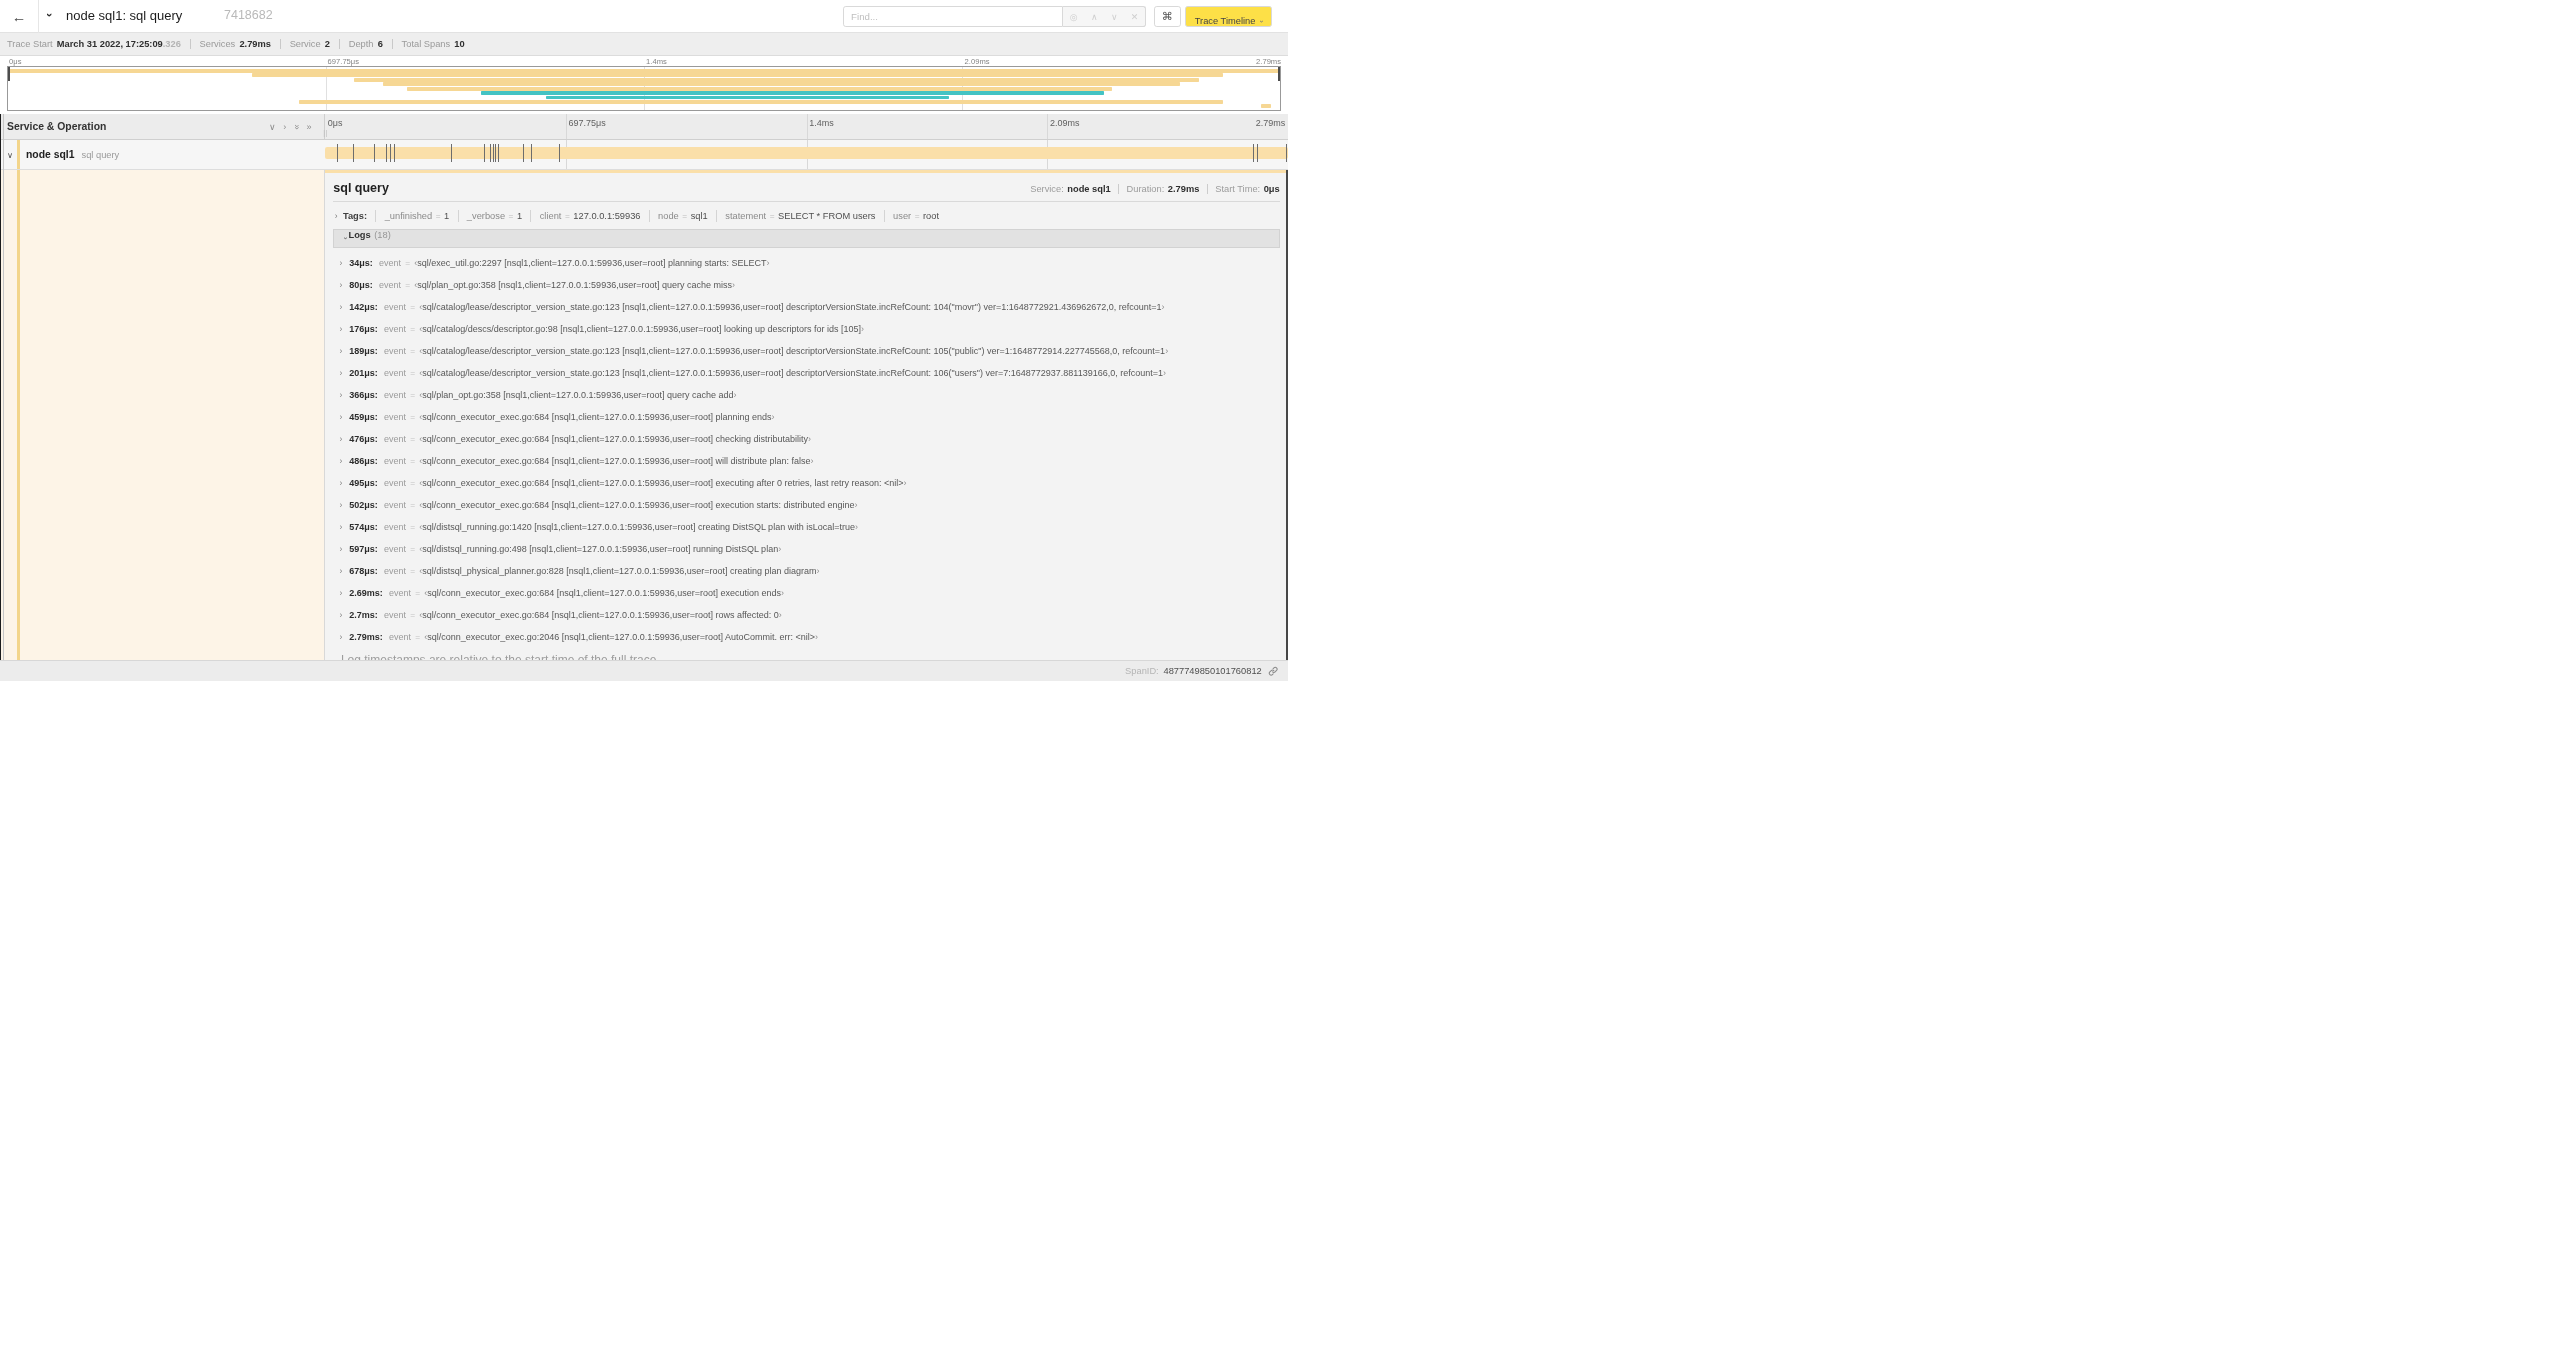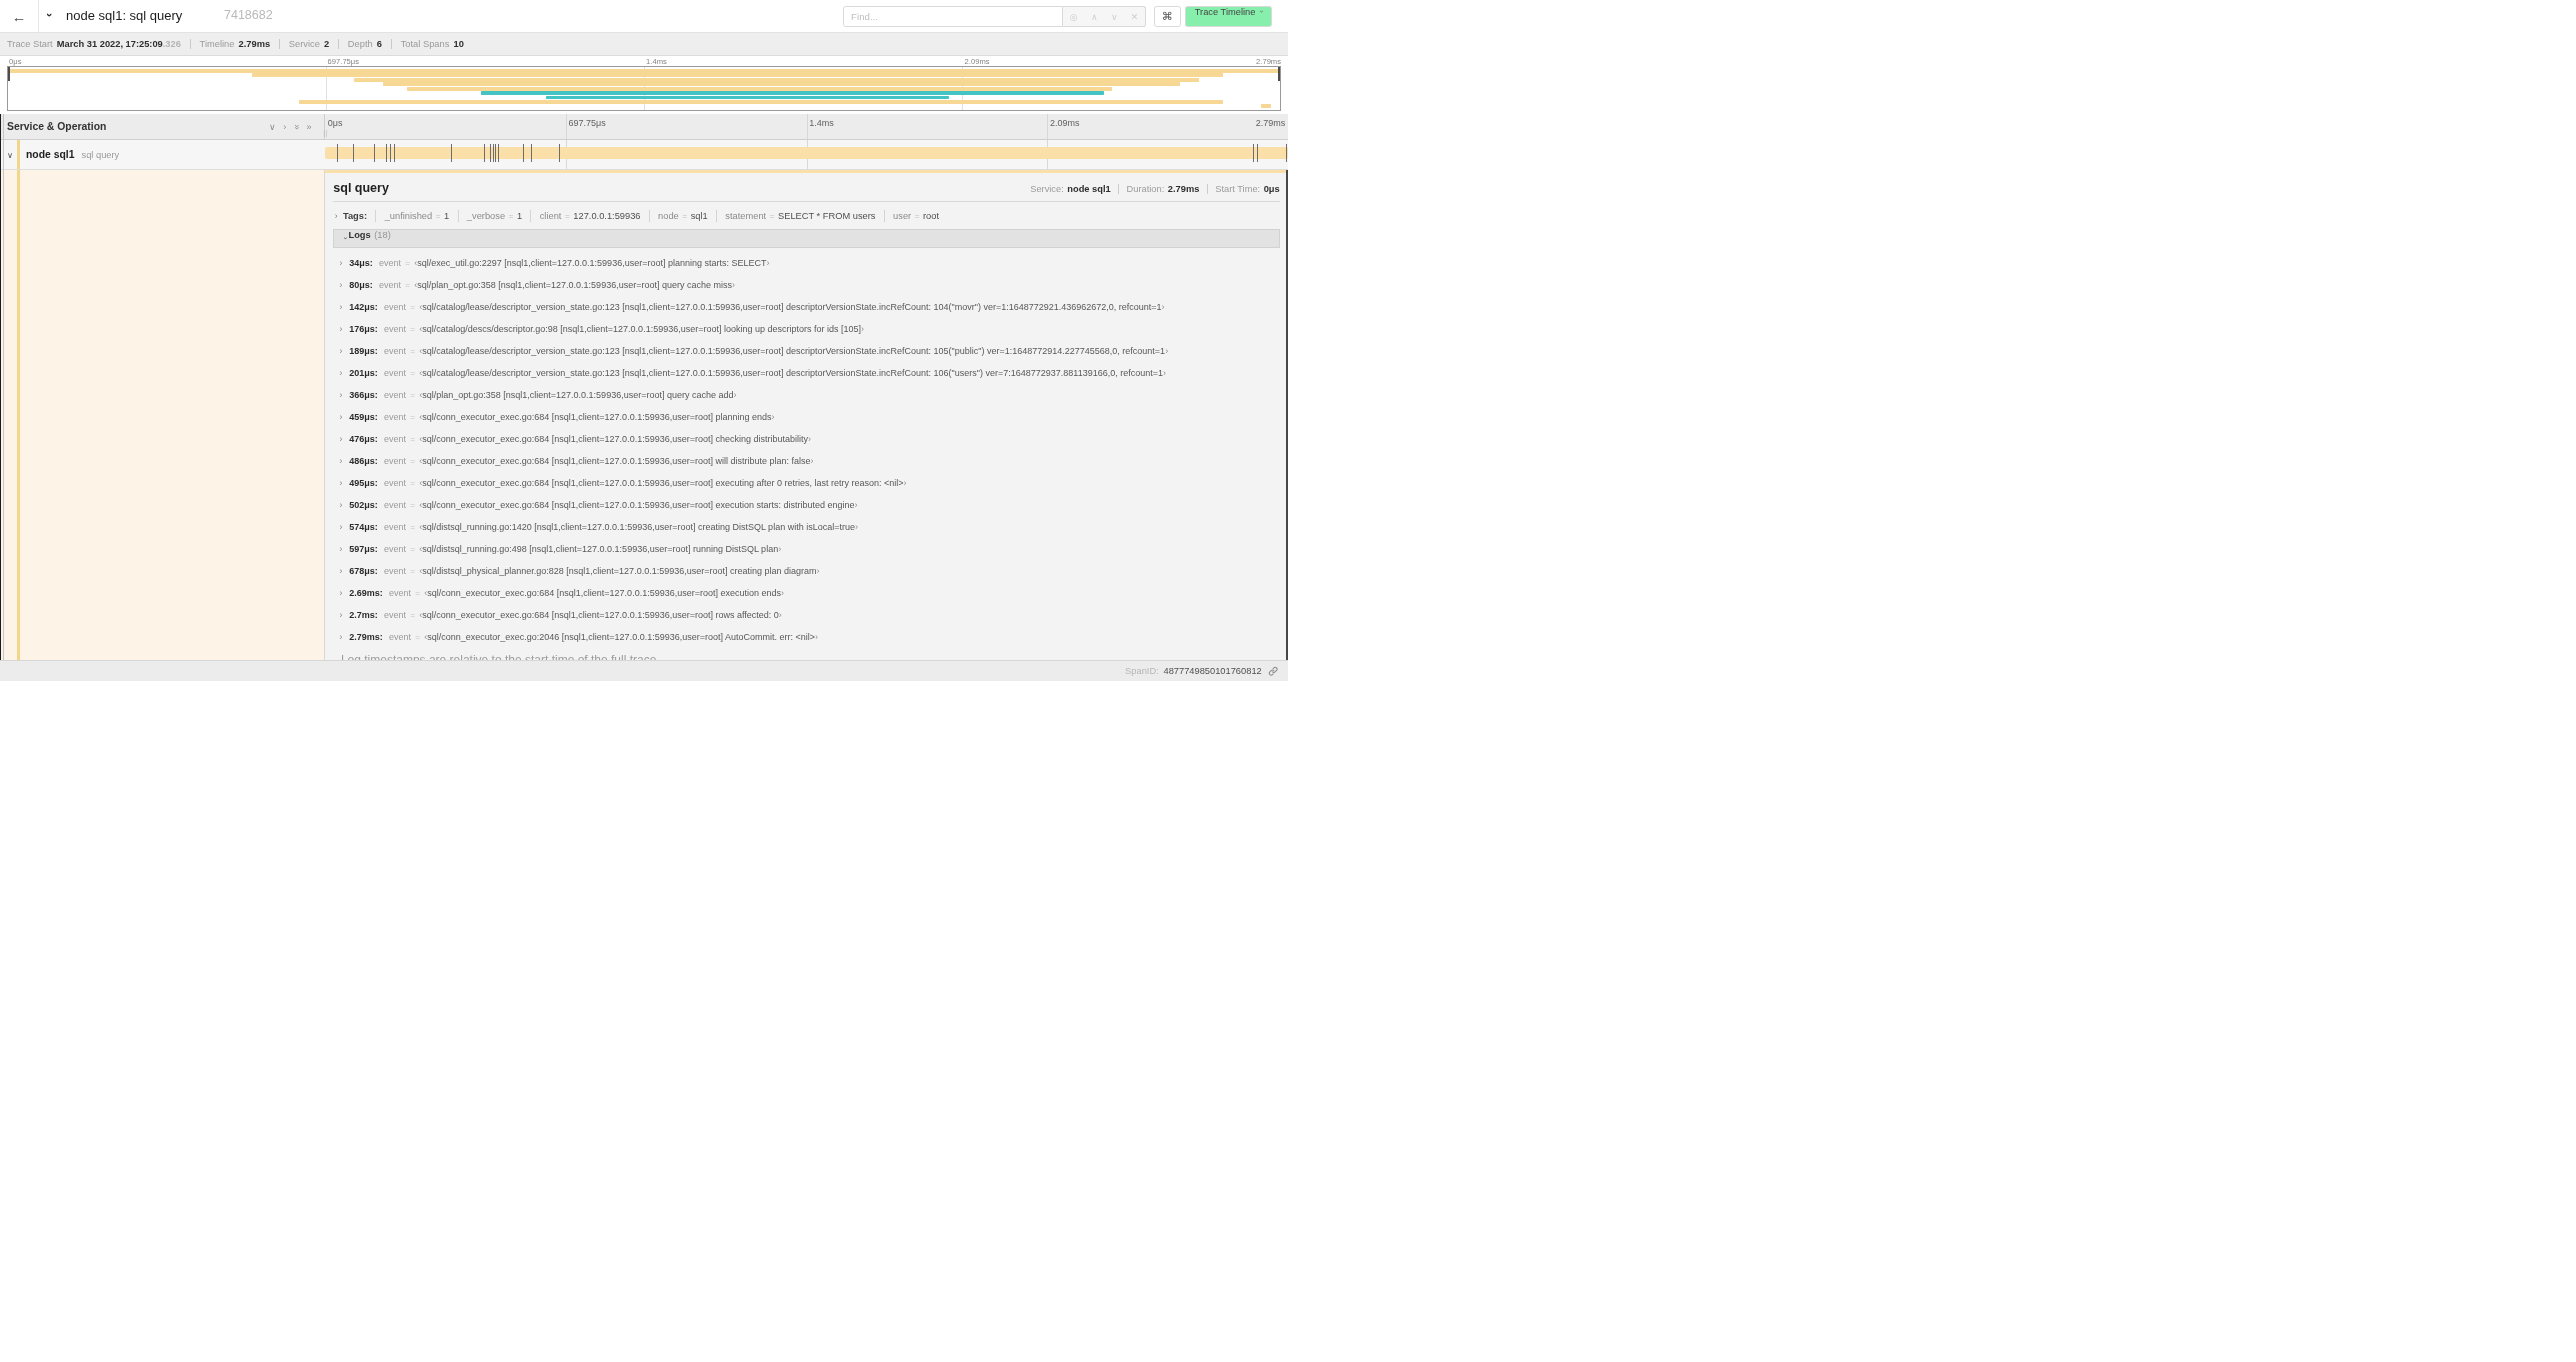--- a/index.html
+++ b/index.html
@@ -13,21 +13,21 @@
   .collapse-chev { position:absolute; left:48px; top:8.3px; font-size:11.8px; font-weight:bold; color:#2b2b2b; transform:rotate(90deg); cursor:pointer; }
   .trace-title { position:absolute; left:66px; top:7.6px; font-size:13px; font-weight:normal; color:#1c1c1c; }
   .trace-id { position:absolute; left:224px; top:8.3px; font-size:12.5px; color:#b9b9b9; }
   .top-controls { position:absolute; right:16px; top:6.2px; display:flex; align-items:center; }
   .find-group { display:flex; height:21px; }
   .find-input { width:220px; height:21px; border:0.7px solid #d9d9d9; border-radius:2.8px 0 0 2.8px; padding:0 7px; font-size:9.7px; color:#444; outline:none; background:#fff; font-family:"Liberation Sans", sans-serif; }
   .find-input::placeholder { color:#bfbfbf; }
   .find-icons { width:83px; height:21px; background:#f6f6f6; border:0.7px solid #d9d9d9; border-left:none; border-radius:0 2.8px 2.8px 0; display:flex; align-items:center; justify-content:space-around; color:#cfcfcf; font-size:9px; }
   .find-icons span { cursor:pointer; }
   .kbd-btn { width:27px; height:21px; margin-left:7.6px; border:0.7px solid #d9d9d9; border-radius:2.8px; background:#fff; display:flex; align-items:center; justify-content:center; font-size:11px; color:#555; cursor:pointer; }
-  .view-btn { height:21px; margin-left:4.8px; border:0.7px solid #d9d9d9; border-radius:2.8px; background:#86efac; display:flex; align-items:flex-start; padding:0 8.3px; font-size:9.3px; color:#444; cursor:pointer; }
+  .view-btn { height:21px; margin-left:4.8px; border:0.7px solid #d9d9d9; border-radius:2.8px; background:#fde047; display:flex; align-items:flex-end; padding:0 8.3px; font-size:9.3px; color:#444; cursor:pointer; }
   .view-btn .chev { font-size:7.6px; color:#777; margin-left:4.8px; transform:rotate(90deg); display:inline-block; }
 
   
   .summarybar { position:absolute; top:33px; left:0; right:0; height:23px; background:#eeeeee; border-bottom:0.7px solid #dcdcdc; display:flex; align-items:center; padding-left:7px; font-size:9.3px; }
   .sum-item { display:flex; align-items:center; white-space:nowrap; }
   .sum-item + .sum-item::before { content:""; display:inline-block; width:0.7px; height:10.4px; background:#c9c9c9; margin:0 9px; }
   .sum-label { color:#9a9a9a; margin-right:4.2px;text-align:right; }
   .sum-value { color:#2f2f2f; font-weight:bold; }
   .sum-suffix { color:#b4b4b4; font-weight:bold; }
 
@@ -156,21 +156,21 @@
 
   <div class="summarybar">
 
       <div class="sum-item">
         <span class="sum-label">Trace Start</span>
         <span class="sum-value">March 31 2022, 17:25:09</span>
         <span class="sum-suffix">.326</span>
       </div>
 
       <div class="sum-item">
-        <span class="sum-label">Timeline</span>
+        <span class="sum-label">Services</span>
         <span class="sum-value">2.79ms</span>
         <span class="sum-suffix"></span>
       </div>
 
       <div class="sum-item">
         <span class="sum-label">Service</span>
         <span class="sum-value">2</span>
         <span class="sum-suffix"></span>
       </div>
 

